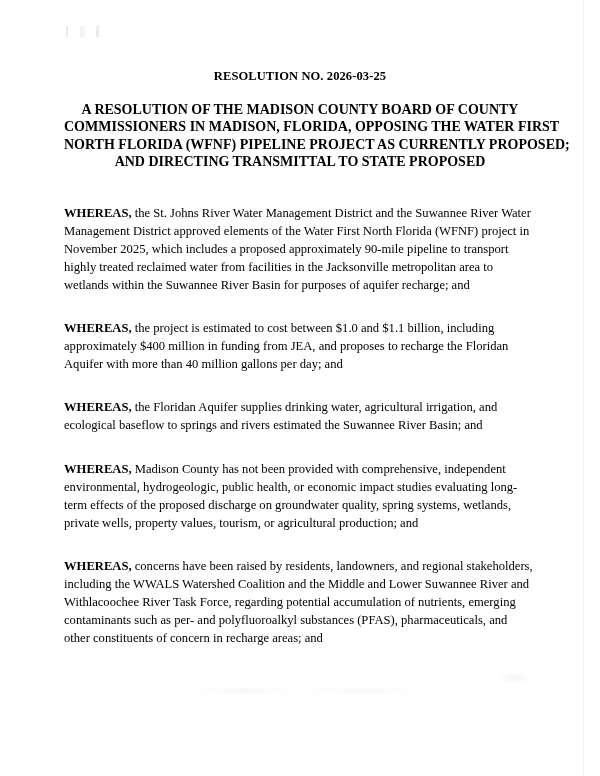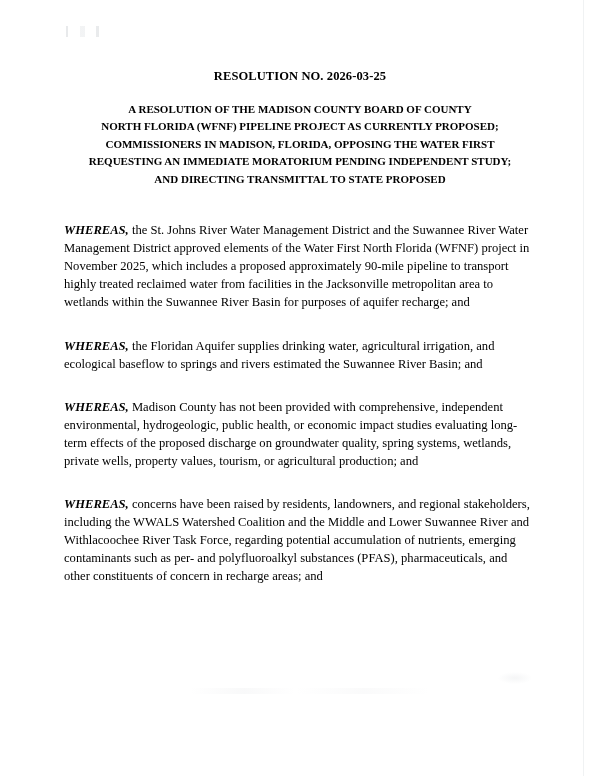--- a/index.html
+++ b/index.html
@@ -94,21 +94,21 @@
   .resolution-number {
     font-weight: bold;
     font-size: 12.5px;
     letter-spacing: 0.1px;
     line-height: 16px;
     margin: 0 0 17px 0;
   }
 
   .title-heading {
     font-weight: bold;
-    font-size: 11px;
+    font-size: 14px;
     line-height: 17.4px;
     margin: 0;
   }
 
   .title-heading .tline {
     display: block;
     white-space: nowrap;
   }
 
   
@@ -122,53 +122,54 @@
     text-align: left;
     margin: 0 0 25px 0;
   }
 
   .clause:last-child {
     margin-bottom: 16px;
   }
 
   .clause-lead {
     font-weight: bold;
-    font-style: italic;
   }
 </style>
 </head>
 <body>
 
 <div class="page">
 
   <div class="page-edge-right"></div>
   <div class="scan-artifact-top"></div>
   <div class="scan-artifact-bottom"></div>
   <div class="scan-artifact-midright"></div>
 
   <div class="content">
 
     <div class="title-block">
       <div class="resolution-number">RESOLUTION NO. 2026-03-25</div>
 
       <div class="title-heading">
         <span class="tline">A RESOLUTION OF THE MADISON COUNTY BOARD OF COUNTY</span>
+        <span class="tline">COMMISSIONERS IN MADISON, FLORIDA, OPPOSING THE WATER FIRST</span>
         <span class="tline">NORTH FLORIDA (WFNF) PIPELINE PROJECT AS CURRENTLY PROPOSED;</span>
-        <span class="tline">COMMISSIONERS IN MADISON, FLORIDA, OPPOSING THE WATER FIRST</span>
-        <span class="tline">REQUESTING AN IMMEDIATE MORATORIUM PENDING INDEPENDENT STUDY;</span>
         <span class="tline">AND DIRECTING TRANSMITTAL TO STATE PROPOSED</span>
       </div>
     </div>
 
     <div class="body-block">
 
       <p class="clause">
         <span class="clause-lead">WHEREAS,</span><span> the St. Johns River Water Management District and the Suwannee River Water Management District approved elements of the Water First North Florida (WFNF) project in November 2025, which includes a proposed approximately 90-mile pipeline to transport highly treated reclaimed water from facilities in the Jacksonville metropolitan area to wetlands within the Suwannee River Basin for purposes of aquifer recharge; and</span>
       </p>
 
+      <p class="clause">
+        <span class="clause-lead">WHEREAS,</span><span> the project is estimated to cost between $1.0 and $1.1 billion, including approximately $400 million in funding from JEA, and proposes to recharge the Floridan Aquifer with more than 40 million gallons per day; and</span>
+      </p>
 
       <p class="clause">
         <span class="clause-lead">WHEREAS,</span><span> the Floridan Aquifer supplies drinking water, agricultural irrigation, and ecological baseflow to springs and rivers estimated the Suwannee River Basin; and</span>
       </p>
 
       <p class="clause">
         <span class="clause-lead">WHEREAS,</span><span> Madison County has not been provided with comprehensive, independent environmental, hydrogeologic, public health, or economic impact studies evaluating long-term effects of the proposed discharge on groundwater quality, spring systems, wetlands, private wells, property values, tourism, or agricultural production; and</span>
       </p>
 
 

